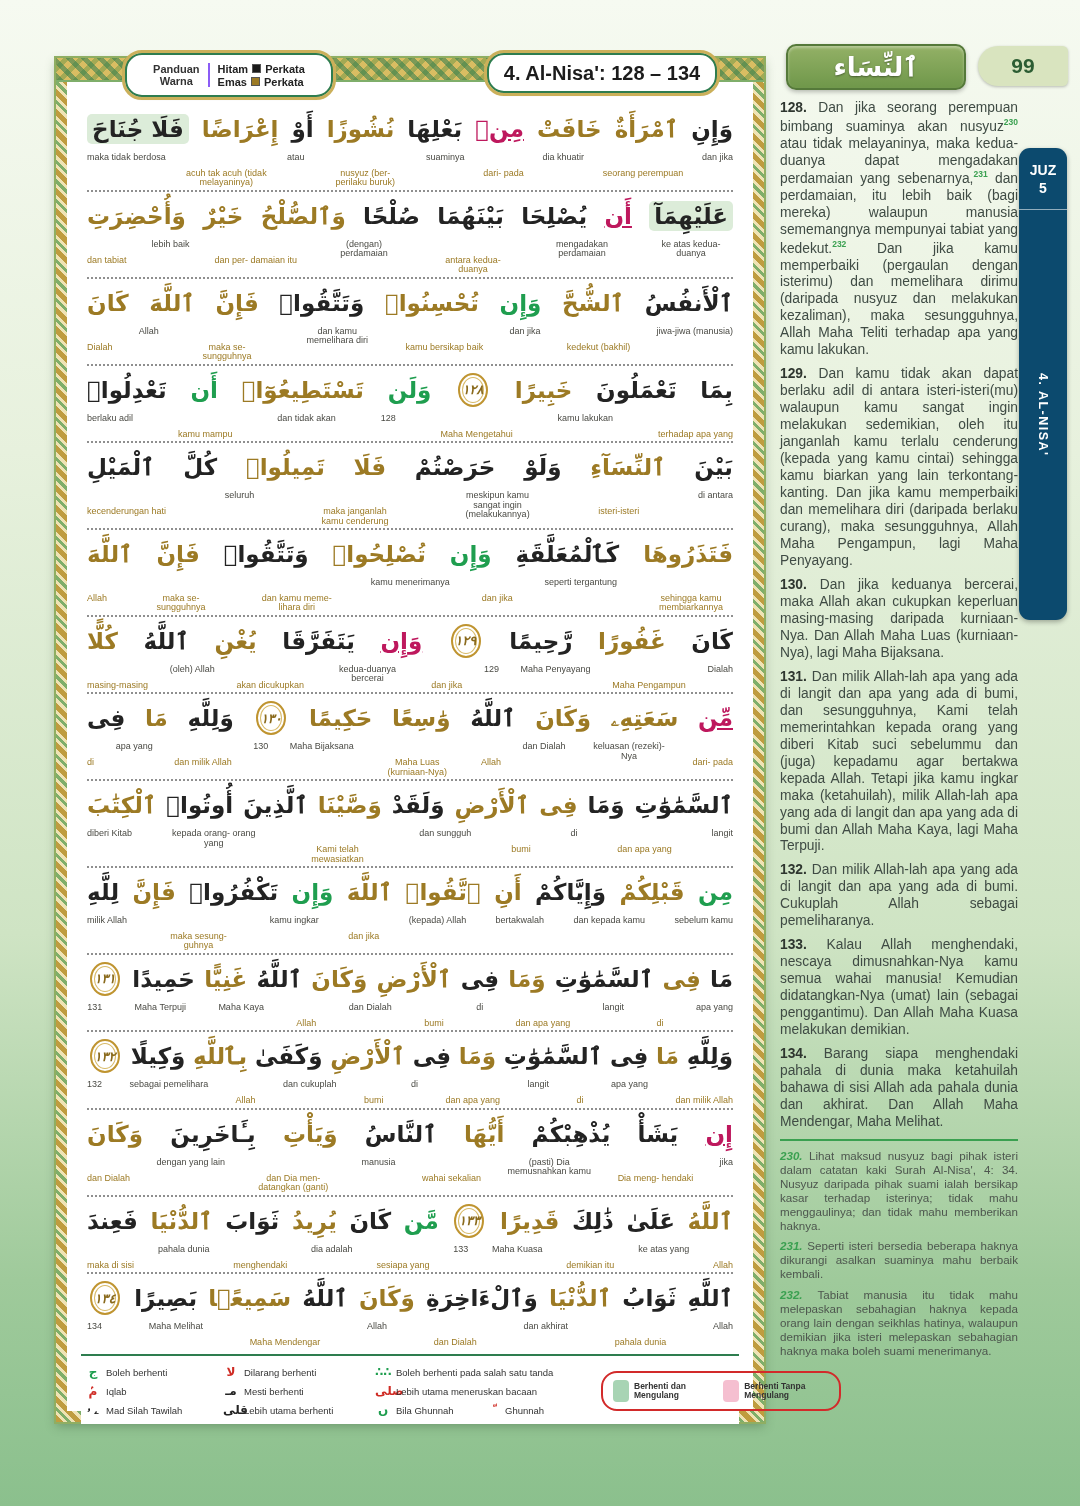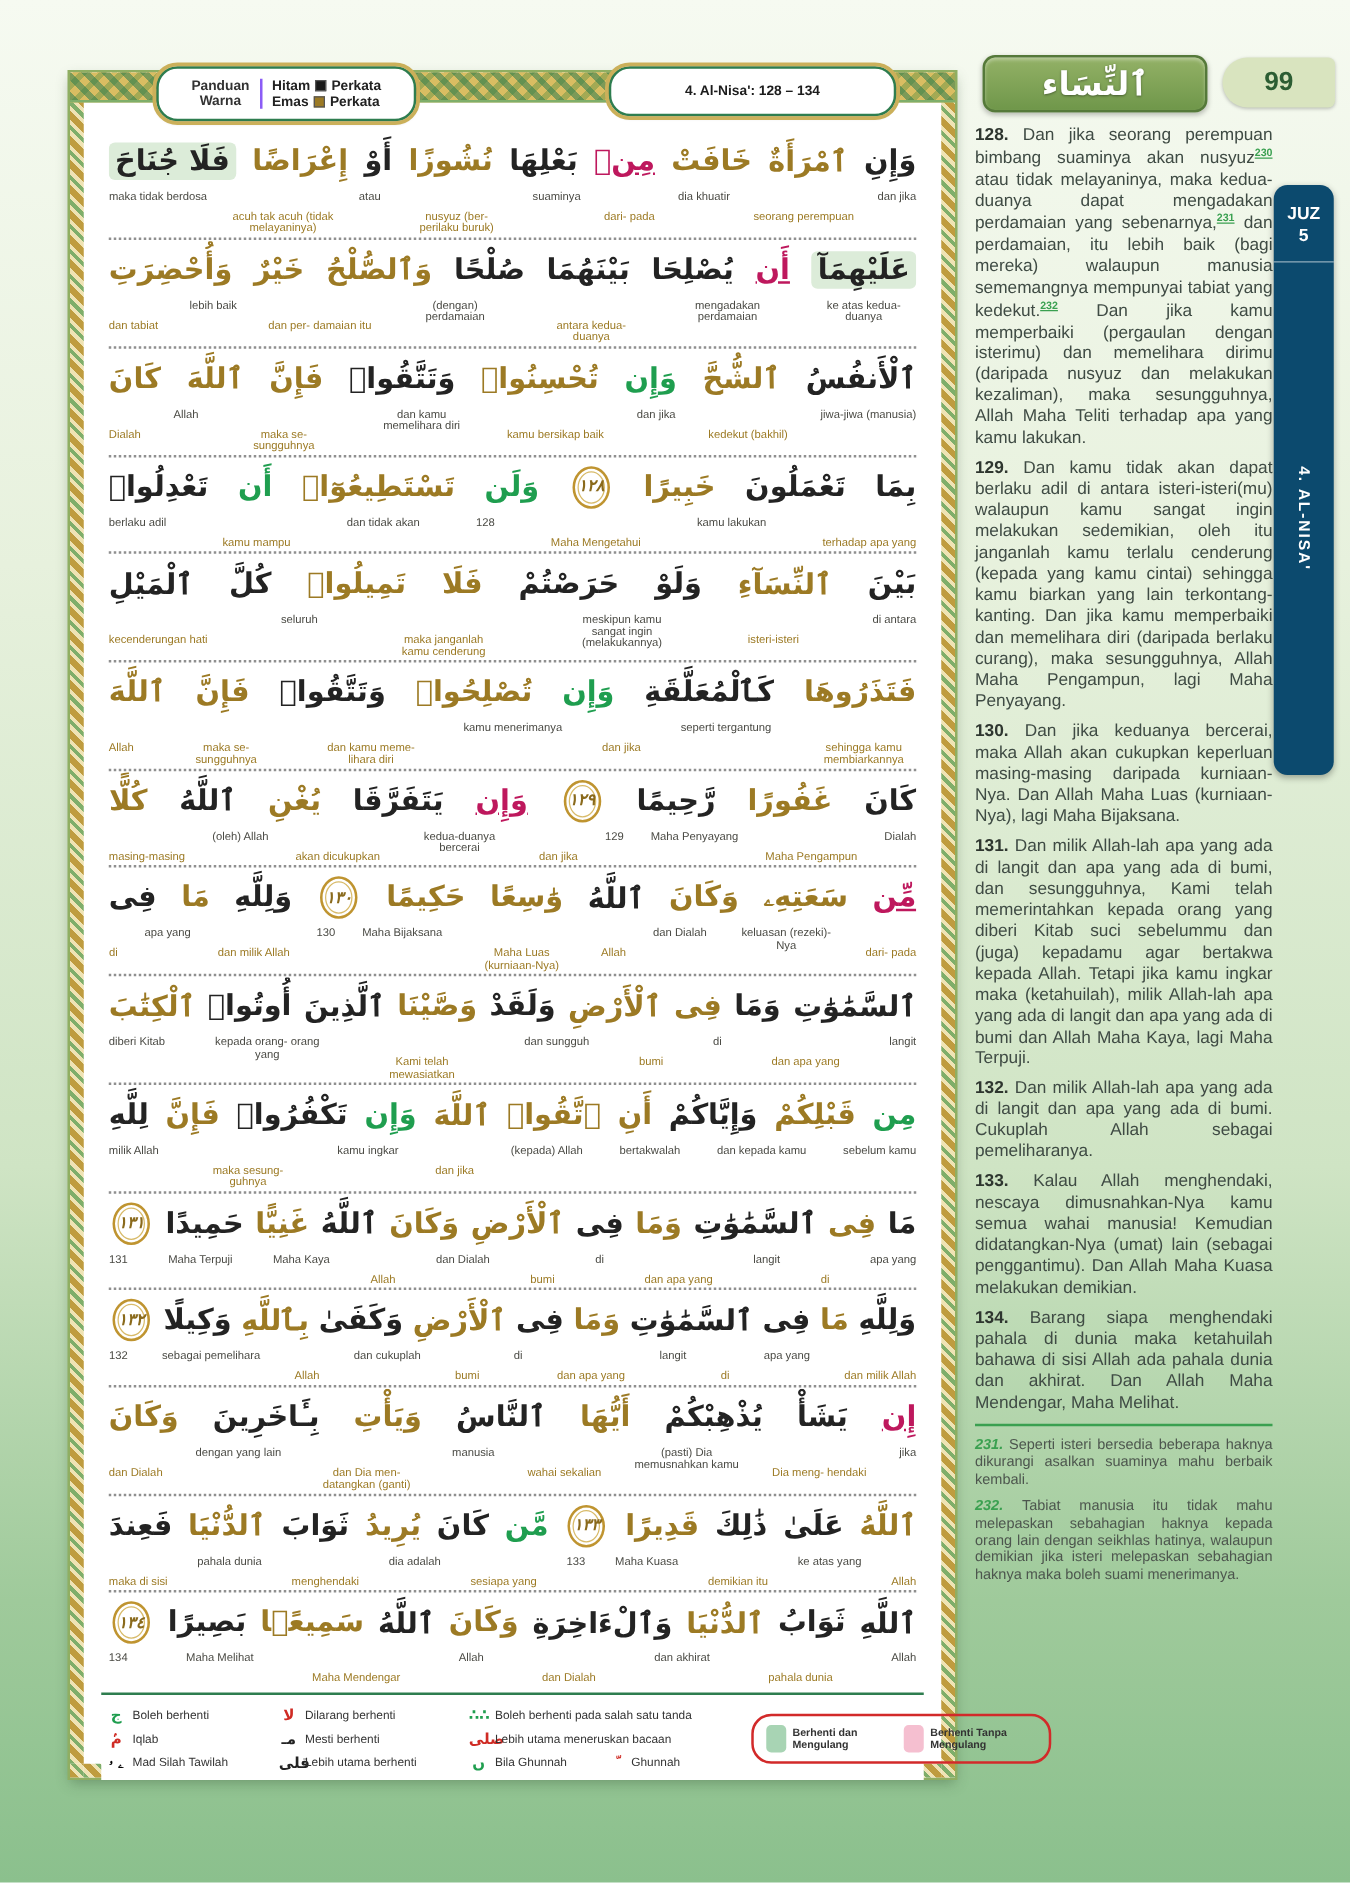--- a/index.html
+++ b/index.html
@@ -32,21 +32,21 @@
     position:absolute; top:-16px; background:#fff;
     border:2px solid #2e7d4f; outline:3px solid #cbb05a;
     border-radius:17px; display:flex; align-items:center; justify-content:center;
     z-index:3; box-shadow:0 1px 3px rgba(0,0,0,.3);
   }
   .pill.color-guide { left:58px; width:208px; height:44px; gap:8px; padding:0 10px; }
   .guide-title { font-size:11px; font-weight:bold; color:#333; text-align:center; line-height:1.1; border-right:2px solid #8b5cf6; padding-right:8px; }
   .guide-rows { display:flex; flex-direction:column; gap:1px; }
   .guide-row { display:flex; align-items:center; gap:4px; font-size:11px; font-weight:bold; color:#222; }
   .sw { width:9px; height:9px; display:inline-block; border:1px solid #555; }
-  .pill.title-pill { left:420px; width:230px; height:40px; font-size:11px; font-weight:bold; color:#1c1c1c; }
+  .pill.title-pill { left:420px; width:230px; height:40px; font-size:20px; font-weight:bold; color:#1c1c1c; }
 
   
   #qlines { flex:1; display:flex; flex-direction:column; justify-content:space-between; padding:2px 6px 0 6px; }
   .qline { border-bottom:2px dotted #8f8f8f; padding:1px 0 2px 0; }
   .qline:last-child { border-bottom:none; }
   .qarabic {
     direction:rtl; display:flex; justify-content:space-between; align-items:center;
     font-family:"DejaVu Sans", sans-serif; font-size:23px; font-weight:bold;
     height:46px; white-space:nowrap; overflow:hidden;
   }
@@ -102,21 +102,21 @@
     box-shadow: inset 0 2px 3px rgba(255,255,255,.35), 0 2px 4px rgba(0,0,0,.25);
   }
   .right-col {
     position:absolute; left:780px; top:100px; width:238px;
   }
   #translations p {
     font-size:13.8px; line-height:1.23; color:#3f4b44; text-align:justify;
     margin-bottom:7px;
   }
   #translations b { color:#2e362f; }
-  sup.ref { color:#3aa050; font-size:8.5px; font-weight:bold;text-decoration:underline; }
+  sup.ref { color:#3aa050; font-size:8.5px; font-weight:bold; }
   #footnotes { border-top:2px solid #3aa050; margin-top:8px; padding-top:8px; }
   #footnotes p { font-size:11.6px; line-height:1.2; color:#4d564e; text-align:justify; margin-bottom:7px; }
   #footnotes b { color:#3aa050; font-style:italic; }
 
   
   .side-tab {
     position:absolute; right:13px; top:148px; width:48px; height:472px;
     background:#0c4a6e; border-radius:11px;
     display:flex; flex-direction:column; color:#fff;
     box-shadow:0 2px 5px rgba(0,0,0,.3);
@@ -588,20 +588,21 @@
   <div id="translations">
       <p><b>128. </b>Dan jika seorang perempuan bimbang suaminya akan nusyuz<sup class="ref">230</sup> atau tidak melayaninya, maka kedua-duanya dapat mengadakan perdamaian yang sebenarnya,<sup class="ref">231</sup> dan perdamaian, itu lebih baik (bagi mereka) walaupun manusia sememangnya mempunyai tabiat yang kedekut.<sup class="ref">232</sup> Dan jika kamu memperbaiki (pergaulan dengan isterimu) dan memelihara dirimu (daripada nusyuz dan melakukan kezaliman), maka sesungguhnya, Allah Maha Teliti terhadap apa yang kamu lakukan.</p>
       <p><b>129. </b>Dan kamu tidak akan dapat berlaku adil di antara isteri-isteri(mu) walaupun kamu sangat ingin melakukan sedemikian, oleh itu janganlah kamu terlalu cenderung (kepada yang kamu cintai) sehingga kamu biarkan yang lain terkontang-kanting. Dan jika kamu memperbaiki dan memelihara diri (daripada berlaku curang), maka sesungguhnya, Allah Maha Pengampun, lagi Maha Penyayang.</p>
       <p><b>130. </b>Dan jika keduanya bercerai, maka Allah akan cukupkan keperluan masing-masing daripada kurniaan-Nya. Dan Allah Maha Luas (kurniaan-Nya), lagi Maha Bijaksana.</p>
       <p><b>131. </b>Dan milik Allah-lah apa yang ada di langit dan apa yang ada di bumi, dan sesungguhnya, Kami telah memerintahkan kepada orang yang diberi Kitab suci sebelummu dan (juga) kepadamu agar bertakwa kepada Allah. Tetapi jika kamu ingkar maka (ketahuilah), milik Allah-lah apa yang ada di langit dan apa yang ada di bumi dan Allah Maha Kaya, lagi Maha Terpuji.</p>
       <p><b>132. </b>Dan milik Allah-lah apa yang ada di langit dan apa yang ada di bumi. Cukuplah Allah sebagai pemeliharanya.</p>
       <p><b>133. </b>Kalau Allah menghendaki, nescaya dimusnahkan-Nya kamu semua wahai manusia! Kemudian didatangkan-Nya (umat) lain (sebagai penggantimu). Dan Allah Maha Kuasa melakukan demikian.</p>
       <p><b>134. </b>Barang siapa menghendaki pahala di dunia maka ketahuilah bahawa di sisi Allah ada pahala dunia dan akhirat. Dan Allah Maha Mendengar, Maha Melihat.</p>
     </div>
   <div id="footnotes">
+      <p><b>230. </b>Lihat maksud nusyuz bagi pihak isteri dalam catatan kaki Surah Al-Nisa', 4: 34. Nusyuz daripada pihak suami ialah bersikap kasar terhadap isterinya; tidak mahu menggaulinya; dan tidak mahu memberikan haknya.</p>
       <p><b>231. </b>Seperti isteri bersedia beberapa haknya dikurangi asalkan suaminya mahu berbaik kembali.</p>
       <p><b>232. </b>Tabiat manusia itu tidak mahu melepaskan sebahagian haknya kepada orang lain dengan seikhlas hatinya, walaupun demikian jika isteri melepaskan sebahagian haknya maka boleh suami menerimanya.</p>
     </div>
 </div>
 
 <div class="side-tab">
   <div class="juz">
     <div>JUZ</div>
     <div>5</div>
   </div>

